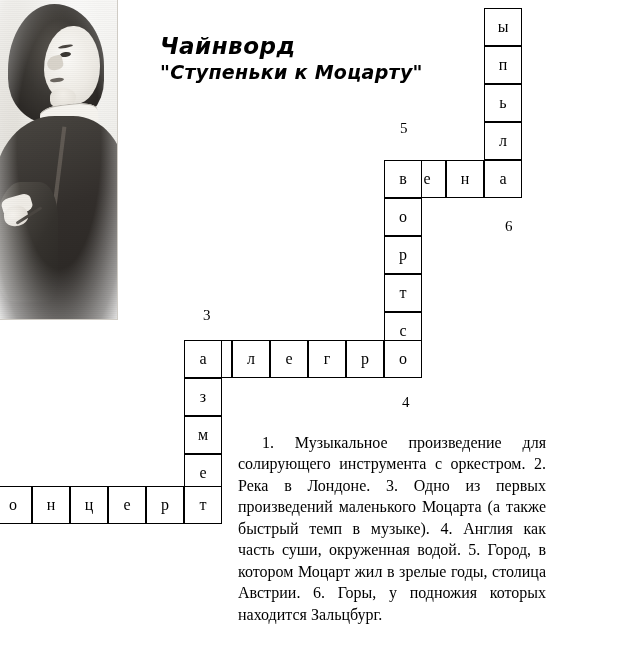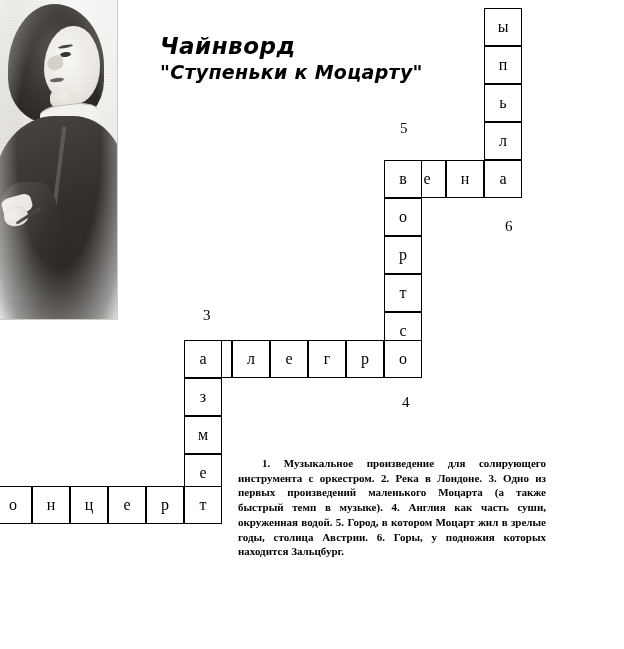--- a/index.html
+++ b/index.html
@@ -194,28 +194,27 @@
     position: absolute;
     font-family: "Liberation Serif", serif;
     font-size: 15px;
     color: #000;
   }
 
   
   #clues {
     position: absolute;
     left: 238px;
-    top: 456px;
+    top: 432px;
     width: 308px;
-    font-size: 11px;
+    font-size: 16px;
     line-height: 1.34;
     text-align: justify;
     text-indent: 24px;
     hyphens: auto;
-    font-weight: bold;
   }
 </style>
 </head>
 <body>
 
 <div id="portrait">
   <div class="bg"></div>
   <div class="hairmass"></div>
   <div class="face"></div>
   <div class="brow"></div>

